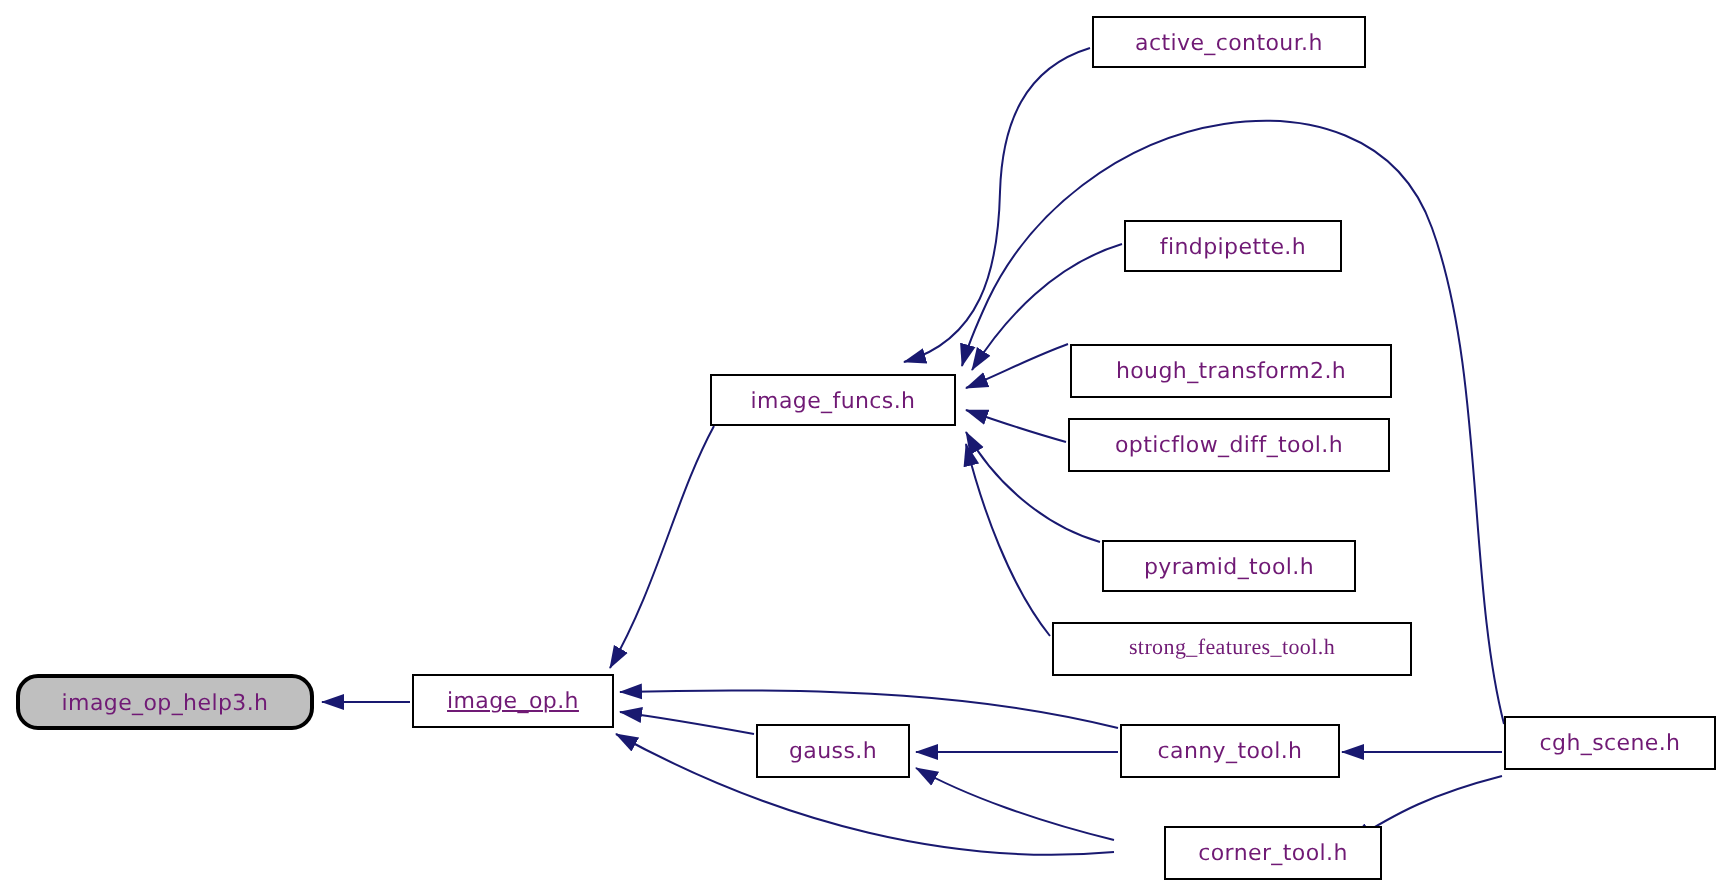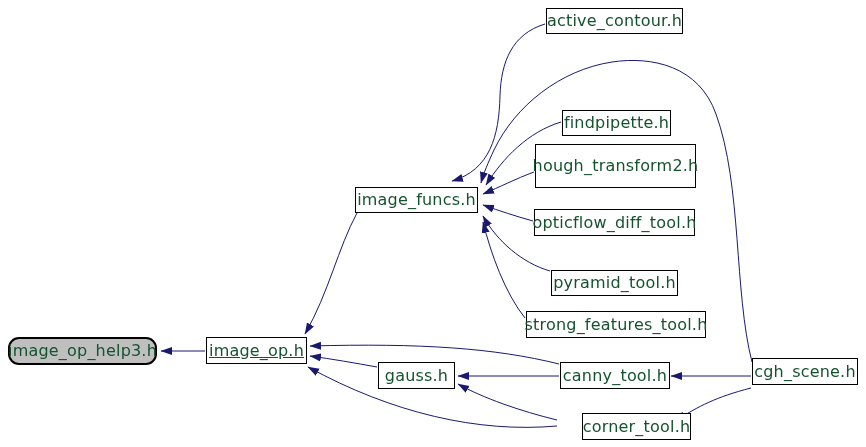--- a/index.html
+++ b/index.html
@@ -11,23 +11,23 @@
     overflow:hidden;
   }
   .edges-layer{position:absolute;left:0;top:0;width:866px;height:447px;}
   .edge{fill:none;stroke:var(--edge-color,#191970);stroke-width:1;}
   #arrowhead polygon{fill:var(--edge-color,#191970);}
   .node{
     position:absolute;
     box-sizing:border-box;
     border:1px solid var(--node-border,#000);
     background:var(--node-fill,#fff);
-    color:#14532d;
+    color:#701a75;
     display:flex;align-items:center;justify-content:center;
-    font-size:16px;line-height:1;white-space:nowrap;
+    font-size:11px;line-height:1;white-space:nowrap;
     letter-spacing:0.2px;
     z-index:2;
   }
   .node.highlighted{
     background:var(--highlight-fill,#bfbfbf);
     border-width:2px;
     border-radius:11px;
   }
 </style>
 </head>
@@ -58,22 +58,22 @@
         <path d="M 525 318 C 505 293, 491 254, 483 222" class="edge" marker-end="url(#arrowhead)"></path>
         <path d="M 752 362 C 734 292, 742 186, 716 114 C 699 66, 652 56, 612 62 C 560 70, 515 106, 494 150 C 488 163, 484 172, 481 183" class="edge" marker-end="url(#arrowhead)"></path>
       </g>
   </svg>
   <div>
       <div class="node highlighted" style="left: 8px; top: 337px; width: 149px; height: 28px;">image_op_help3.h</div>
       <div class="node" style="left: 206px; top: 337px; width: 101px; height: 27px; text-decoration: underline;">image_op.h</div>
       <div class="node" style="left: 355px; top: 187px; width: 123px; height: 26px;">image_funcs.h</div>
       <div class="node" style="left: 546px; top: 8px; width: 137px; height: 26px;">active_contour.h</div>
       <div class="node" style="left: 562px; top: 110px; width: 109px; height: 26px;">findpipette.h</div>
-      <div class="node" style="left: 535px; top: 144px; width: 161px; height: 44px;">hough_transform2.h</div>
+      <div class="node" style="left: 535px; top: 172px; width: 161px; height: 27px;">hough_transform2.h</div>
       <div class="node" style="left: 534px; top: 209px; width: 161px; height: 27px;">opticflow_diff_tool.h</div>
       <div class="node" style="left: 551px; top: 270px; width: 127px; height: 26px;">pyramid_tool.h</div>
-      <div class="node" style="left: 526px; top: 311px; width: 180px; height: 27px;">strong_features_tool.h</div>
+      <div class="node" style="left: 526px; top: 311px; width: 180px; height: 27px; font-family: Liberation Serif, serif;">strong_features_tool.h</div>
       <div class="node" style="left: 378px; top: 362px; width: 77px; height: 27px;">gauss.h</div>
       <div class="node" style="left: 560px; top: 362px; width: 110px; height: 27px;">canny_tool.h</div>
       <div class="node" style="left: 752px; top: 358px; width: 106px; height: 27px;">cgh_scene.h</div>
       <div class="node" style="left: 558px; top: 413px; width: 109px; height: 27px; margin-left: 24px;">corner_tool.h</div>
     </div>
 </div>
 
 </body></html>

